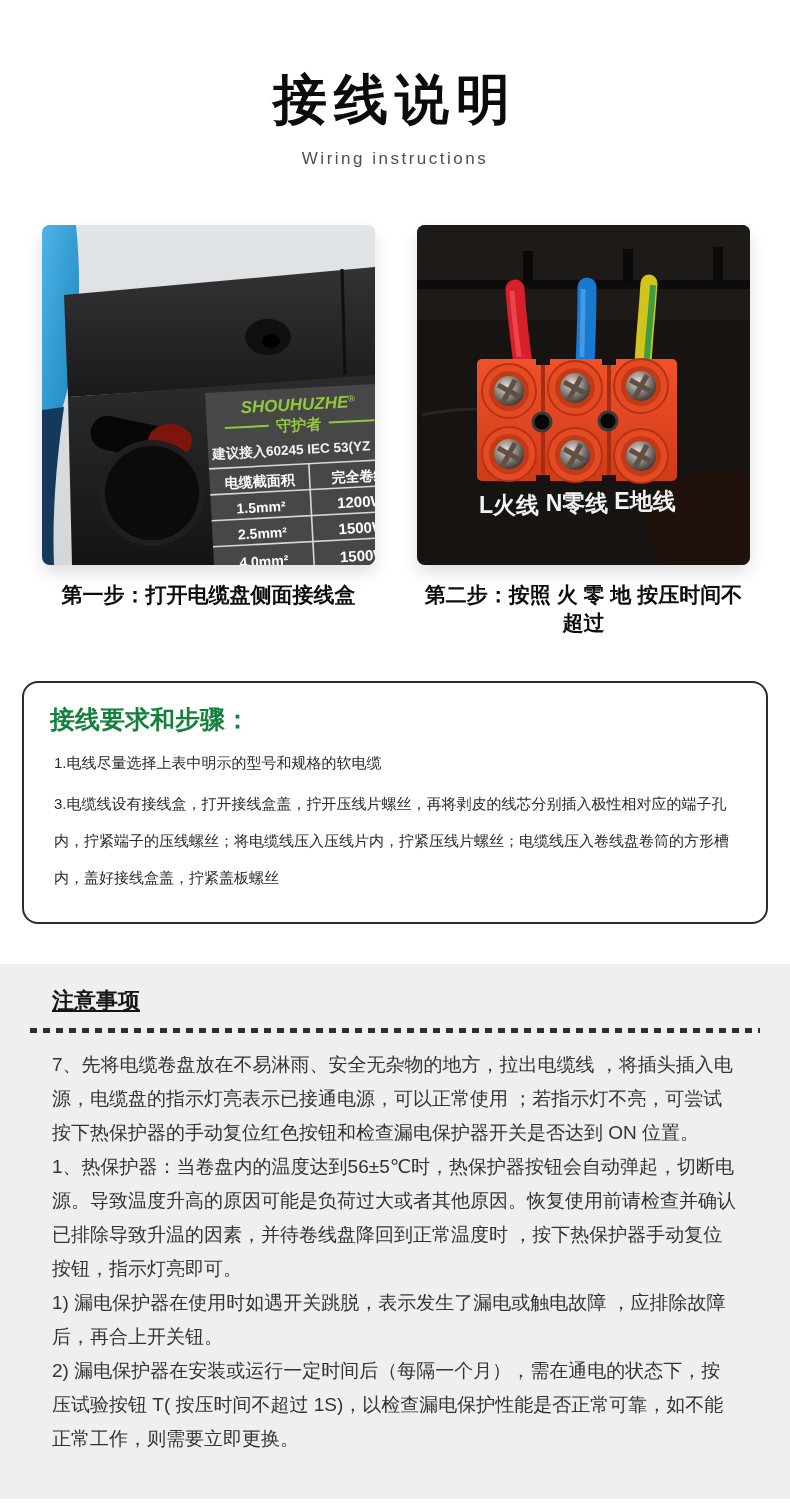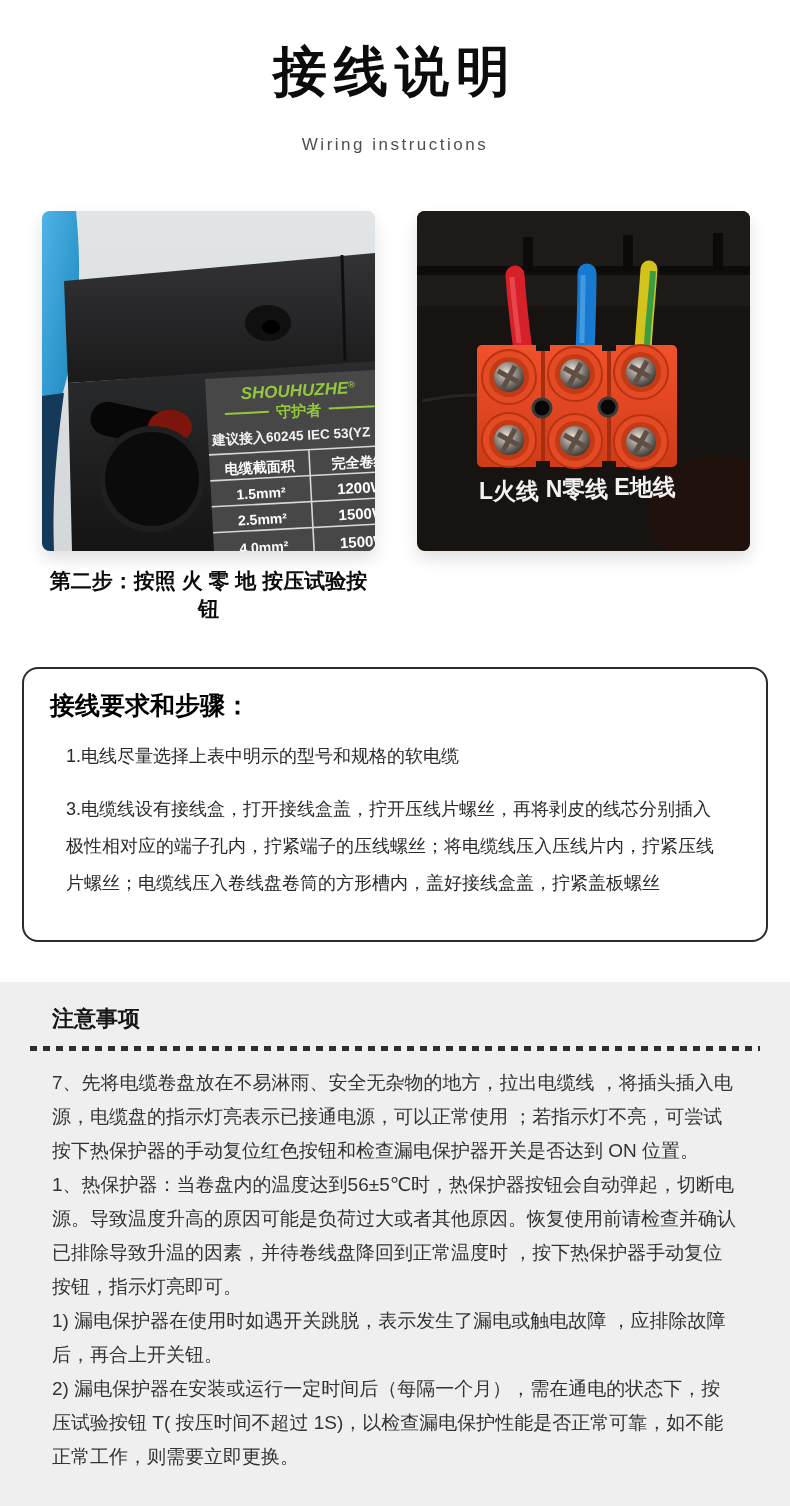--- a/index.html
+++ b/index.html
@@ -2,50 +2,50 @@
 <html><head>
 <meta charset="utf-8">
 <style>
   html,body{margin:0;padding:0;background:#ffffff;}
   .page{
     width:790px;height:1506px;margin:0 auto;background:#ffffff;
     font-family:"Liberation Sans","DejaVu Sans",sans-serif;
     color:#111;overflow:hidden;position:relative;
   }
   
-  .hdr{padding-top:36px;text-align:center;}
+  .hdr{padding-top:64px;text-align:center;}
   .hdr h1{
     margin:0;font-size:54px;font-weight:800;letter-spacing:7px;color:#0c0c0c;
   }
   .hdr .sub{
-    margin-top:26px;font-size:17px;color:#4f4f4f;letter-spacing:2.5px;
+    margin-top:12px;font-size:17px;color:#4f4f4f;letter-spacing:2.5px;
   }
   
   .photos{display:flex;justify-content:space-between;margin:56px 40px 0 42px;}
   .ph{
     width:333px;height:340px;border-radius:8px;overflow:hidden;
     box-shadow:0 8px 16px rgba(0,0,0,.12);background:#d9dcde;flex:0 0 auto;
   }
   .ph svg{display:block;}
   .captions{display:flex;justify-content:space-between;margin:16px 40px 0 42px;}
   .cap{
     width:333px;text-align:center;font-size:21px;font-weight:700;color:#0d0d0d;
   }
   
   .reqbox{
     margin:44px 22px 0 22px;border:2px solid #2b2b2b;border-radius:16px;
     padding:20px 26px 22px 26px;background:#fff;
   }
-  .reqbox h2{margin:0 0 8px 0;font-size:25px;font-weight:700;color:#000000;}
-  .reqbox p{margin:16px;font-size:18px;line-height:37px;color:#2a2a2a;font-weight:400;}
+  .reqbox h2{margin:0 0 8px 0;font-size:25px;font-weight:700;color:#15803d;}
+  .reqbox p{margin:4px;font-size:15px;line-height:37px;color:#2a2a2a;font-weight:400;}
   
   .notes{
     margin-top:40px;background:#efefef;padding:22px 30px 30px 30px;
   }
-  .notes h3{margin:0 0 12px 22px;font-size:22px;font-weight:700;color:#161616;}
+  .notes h3{margin:0 0 12px 22px;font-size:22px;font-weight:700;color:#161616;text-decoration:underline;}
   .dash{
     height:5px;
     background-image:repeating-linear-gradient(90deg,#2f2f2f 0 7px,transparent 7px 13px);
   }
   .notes .body{margin:15px 22px 13px 22px;font-size:19px;line-height:34px;color:#333;}
   .notes .body p{margin:0;}
 </style>
 </head>
 <body>
 
@@ -199,21 +199,22 @@
         <g font-size="23" font-weight="bold" fill="#f2f2f2" text-anchor="middle">
           <text x="92" y="288">L火线</text>
           <text x="160" y="286">N零线</text>
           <text x="228" y="284">E地线</text>
         </g>
       </svg>
     </div>
   </div>
 
   <div class="captions">
-    <div class="cap">第二步：按照 火 零 地 按压试验按钮</div>
+    <div class="cap">第一步：打开电缆盘侧面接线盒</div>
+    <div class="cap">第二步：按照 火 零 地 按压时间不超过</div>
   </div>
 
   <div class="reqbox">
     <h2>接线要求和步骤：</h2>
     <p>1.电线尽量选择上表中明示的型号和规格的软电缆</p>
     <p>3.电缆线设有接线盒，打开接线盒盖，拧开压线片螺丝，再将剥皮的线芯分别插入极性相对应的端子孔内，拧紧端子的压线螺丝；将电缆线压入压线片内，拧紧压线片螺丝；电缆线压入卷线盘卷筒的方形槽内，盖好接线盒盖，拧紧盖板螺丝</p>
   </div>
 
   <div class="notes">
     <h3>注意事项</h3>

